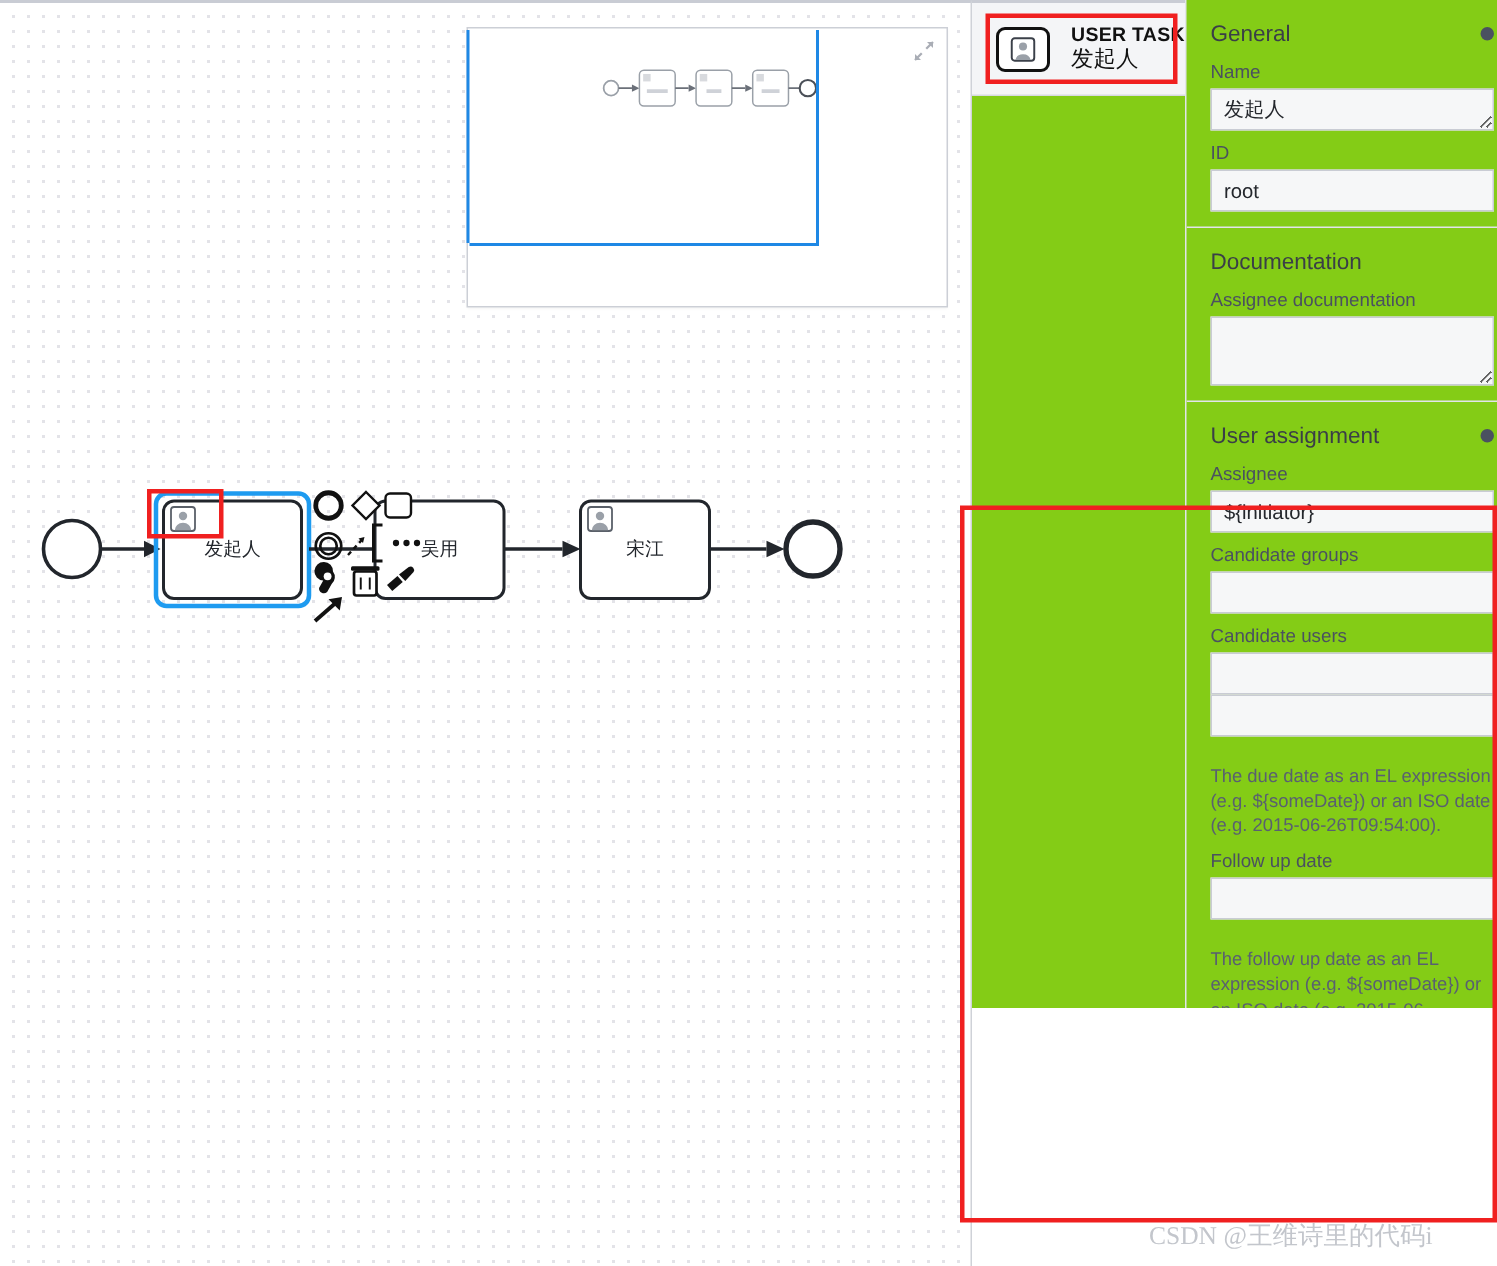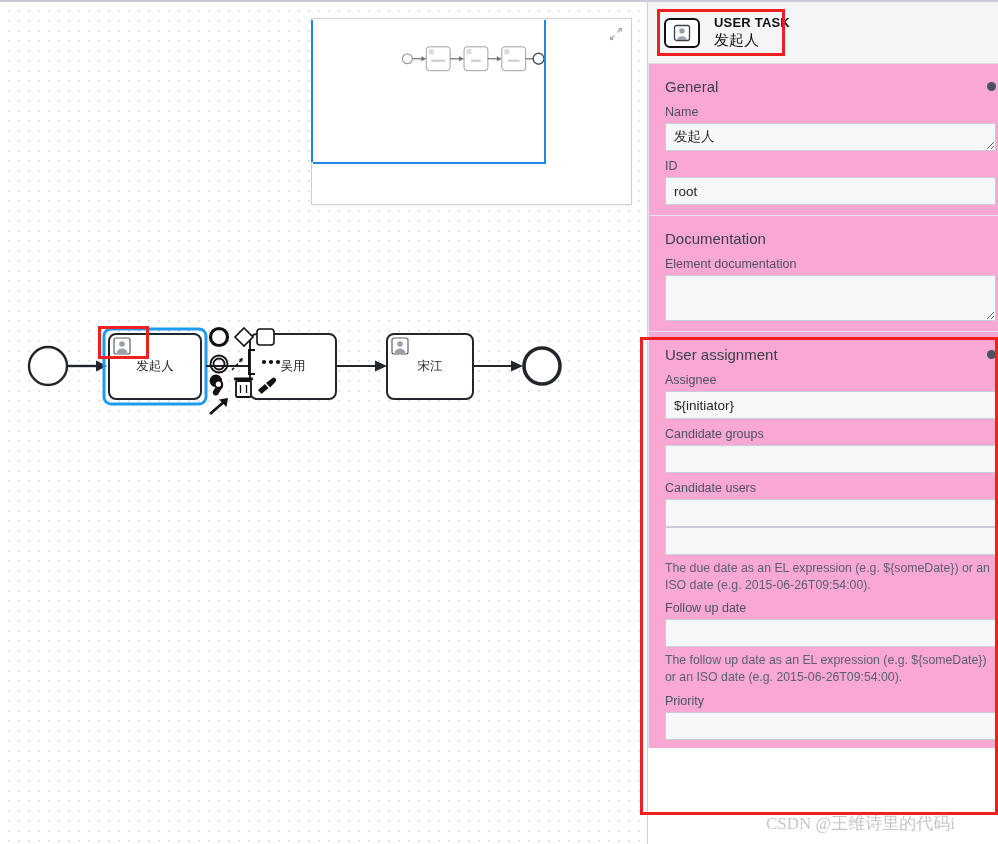--- a/index.html
+++ b/index.html
@@ -51,23 +51,23 @@
   #minimap-inner { position:absolute; inset:0; }
 
   
   .bpmn-svg { position: absolute; left: 0; top: 0; width: 648px; height: 844px; }
   .red-anno {
     position: absolute; border: 3px solid #f02020; pointer-events: none;
   }
 
   
   #panel {
-    width: 350px; height: 748px;
-    background: #f9a8d4;
-    display: flex; flex-direction: column;
+    width: 350px; height: 672px;
+    background: #84cc16;
+    display: flex; flex-direction: row;
     overflow: hidden;
     position: relative;
   }
   #panel-header {
     height: 64px; min-height: 64px;
     background: #f4f5f7;
     border-top: 2px solid #c9ccd4;
     border-bottom: 1px solid #d7dae0;
     display: flex; align-items: center;
     padding-left: 16px;
@@ -109,21 +109,21 @@
     width: 100%; background: #f6f7f8; border: 1px solid #c9ccd4;
     font-size: 13.5px; color: #24272c; padding: 4px 8px;
     font-family: "Liberation Sans", sans-serif; resize: vertical; outline: none;
     display:block;
   }
   .ta-name { height: 28px; }
   .ta-doc { height: 46px; }
   .hint {
     font-size: 12.5px; color: #5b6personally; }
   .hint {
-    font-size: 12.3px; color: #596070; line-height: 1.36; margin: 5px 0 2px;
+    font-size: 12.3px; color: #596070; line-height: 1.36; margin: 18px 0 2px;
   }
   .forms-label { font-size: 15px; color: #3a3f47; }
 
   #panel-red-box {
     position: absolute; left: 640px; top: 337px;
     width: 358px; height: 478px;
     border: 3px solid #f02020; pointer-events: none; z-index: 40;
   }
   #hdr-red-box {
     position: absolute; left: 657px; top: 9px;
@@ -276,21 +276,21 @@
         <div class="field-label">Name</div>
         <textarea class="field-textarea ta-name" style="">发起人</textarea>
         <div class="field-label">ID</div>
         <input class="field-input" value="root" style="">
       </div>
 
       <div class="section">
         <div class="section-title-row">
           <span class="section-title">Documentation</span>
         </div>
-        <div class="field-label">Element documentation</div>
+        <div class="field-label">Assignee documentation</div>
         <textarea class="field-textarea ta-doc" style=""></textarea>
       </div>
 
       <div class="section">
         <div class="section-title-row">
           <span class="section-title">User assignment</span>
           <span class="section-dot"></span>
         </div>
 
         <div class="field-label">Assignee</div>

